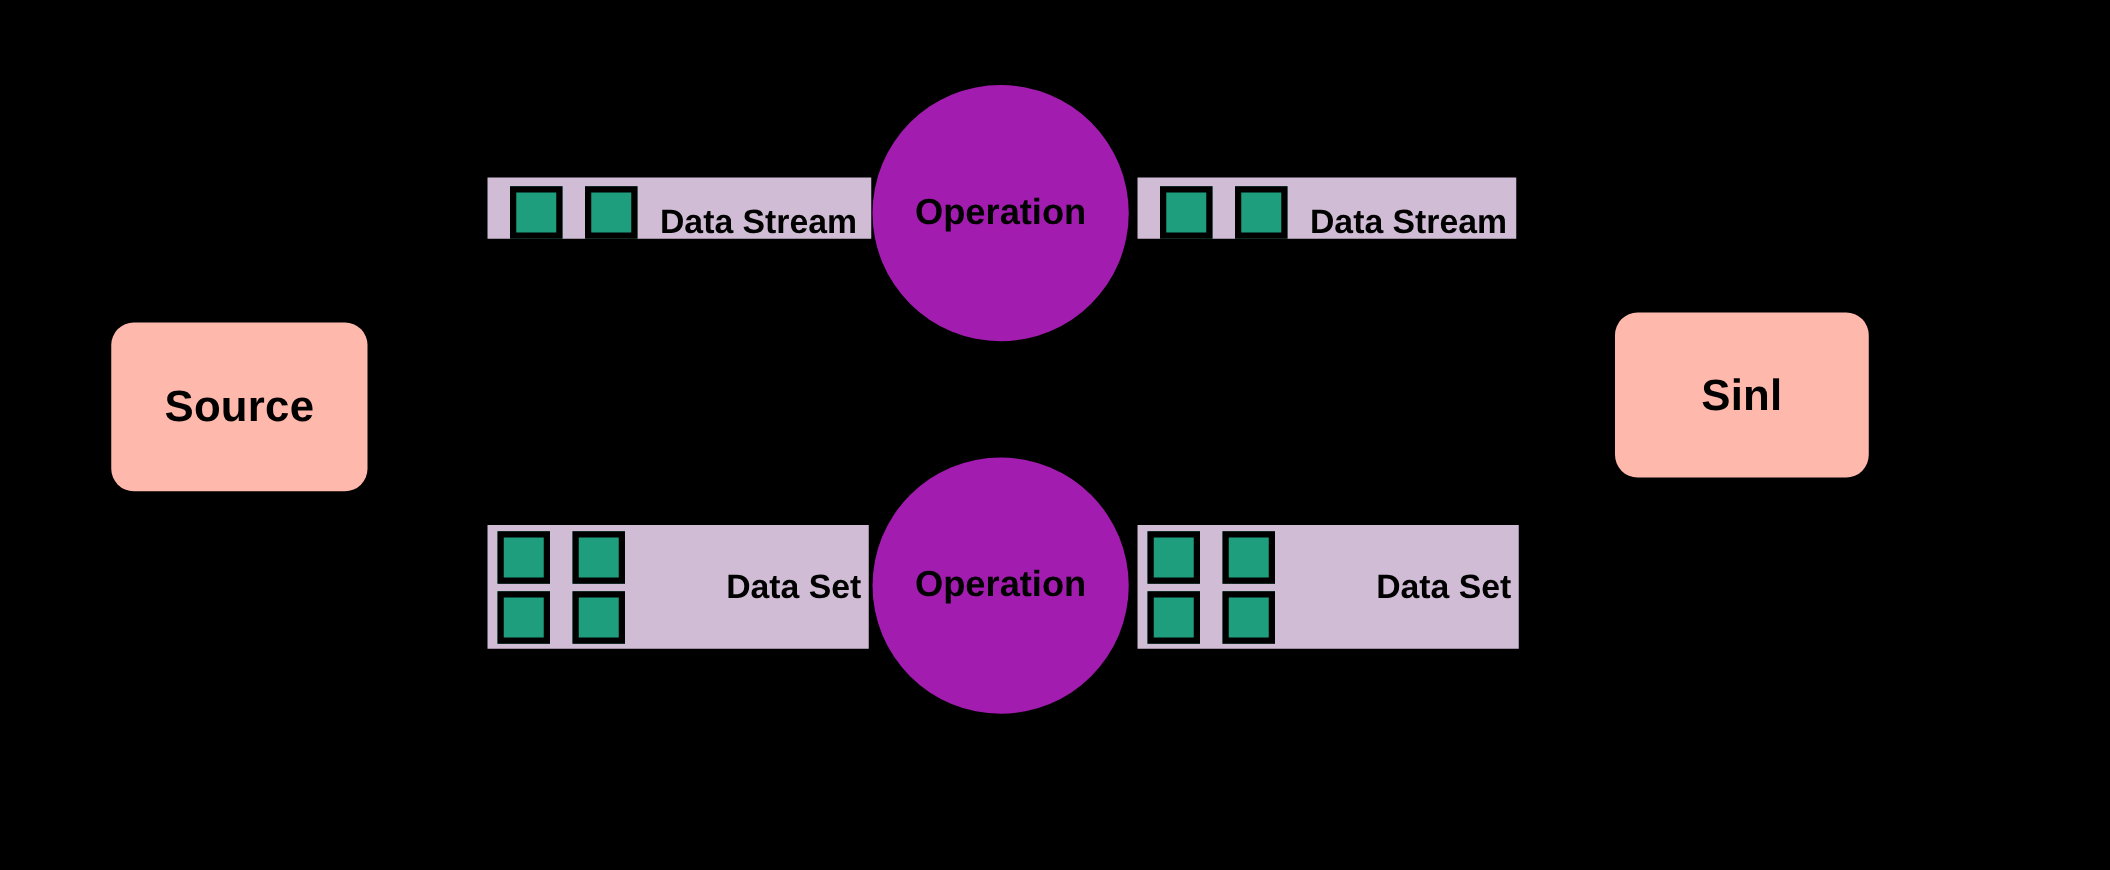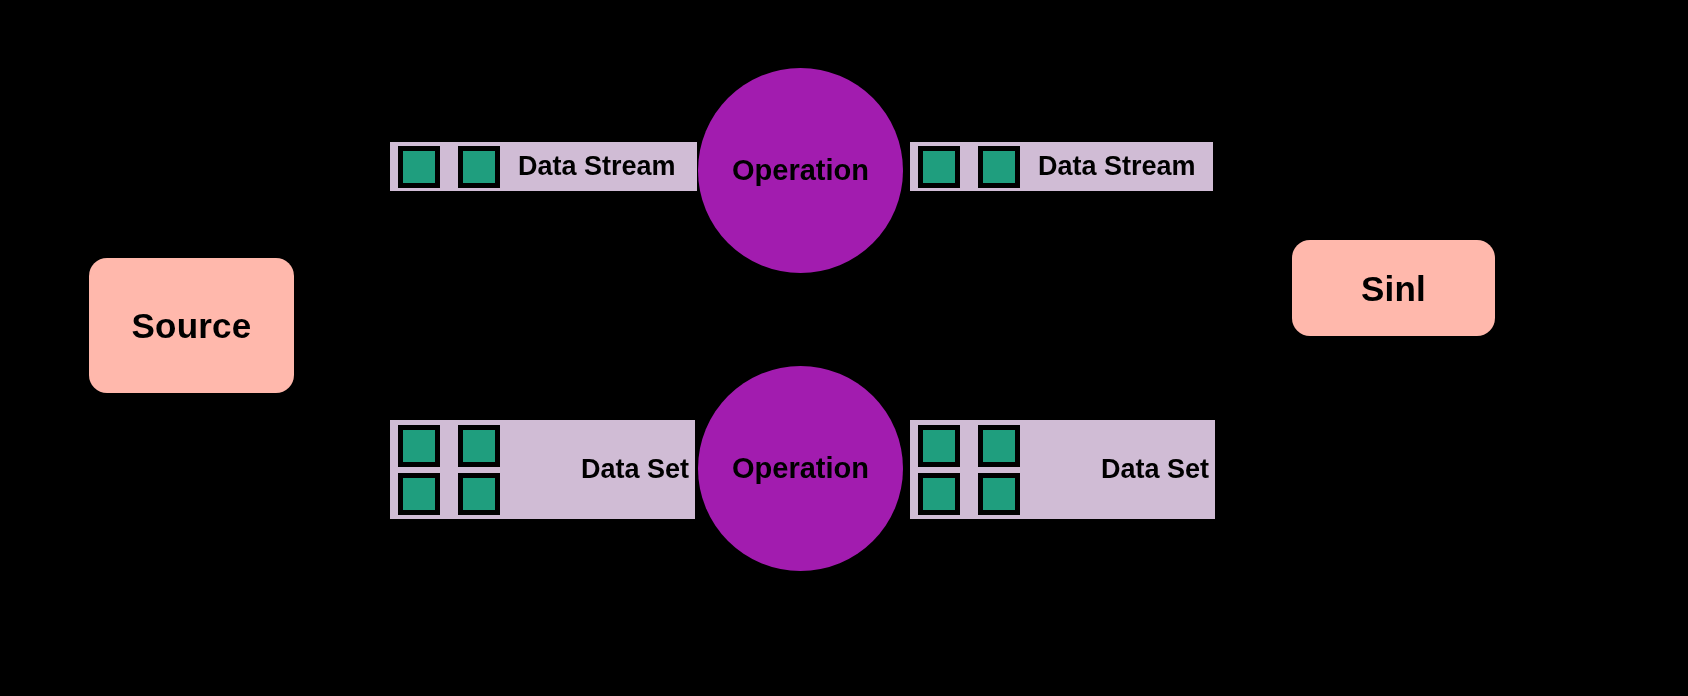--- a/index.html
+++ b/index.html
@@ -38,23 +38,23 @@
     white-space: nowrap;
   }
   #source-node {
     left: 89px;
     top: 258px;
     width: 205px;
     height: 135px;
   }
   #sink-node {
     left: 1292px;
-    top: 240px;
+    top: 250px;
     width: 203px;
-    height: 96px;
+    height: 132px;
     justify-content: center;
   }
 
   
   .container-bar {
     position: absolute;
     background: #d0bcd5;
     display: flex;
     align-items: center;
     box-sizing: border-box;
@@ -74,21 +74,22 @@
   }
   .element-square {
     background: #1f9e7e;
     border: 5px solid #000000;
     box-sizing: border-box;
   }
 
   
   .bar-stream {
     height: 49px;
-    padding-left: 8px;
+    padding-left: 18px;
+    align-items: flex-end;
   }
   .bar-stream .element-square {
     width: 42px;
     height: 42px;
   }
   .bar-stream .bar-elements {
     gap: 0 18px;
     width: 102px;
   }
   .bar-stream .bar-label {

